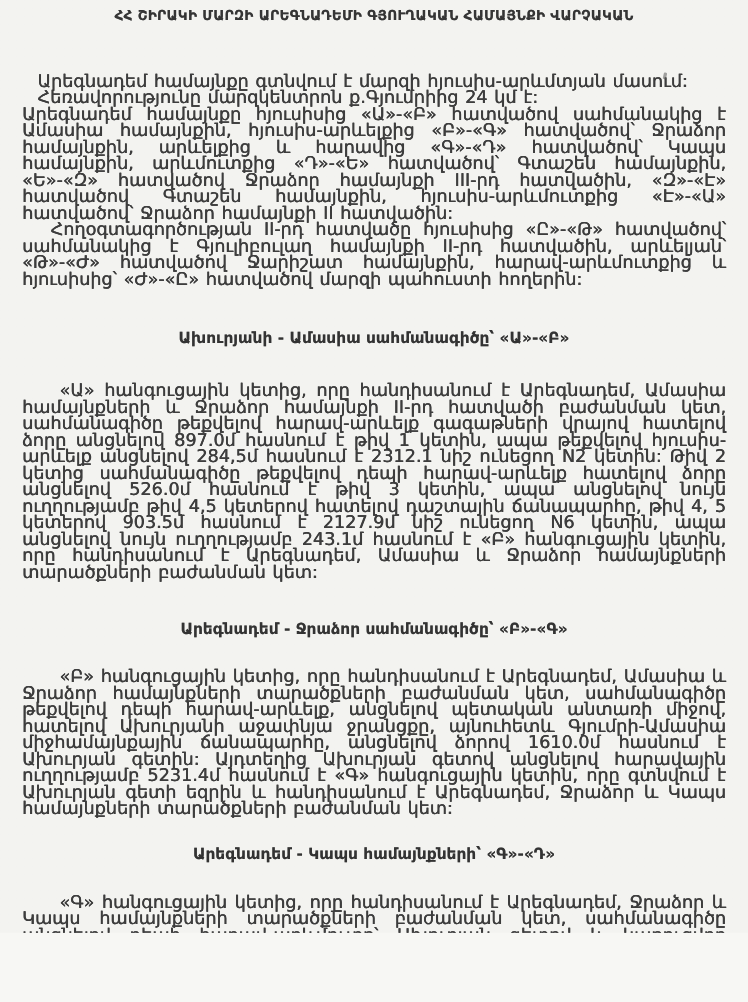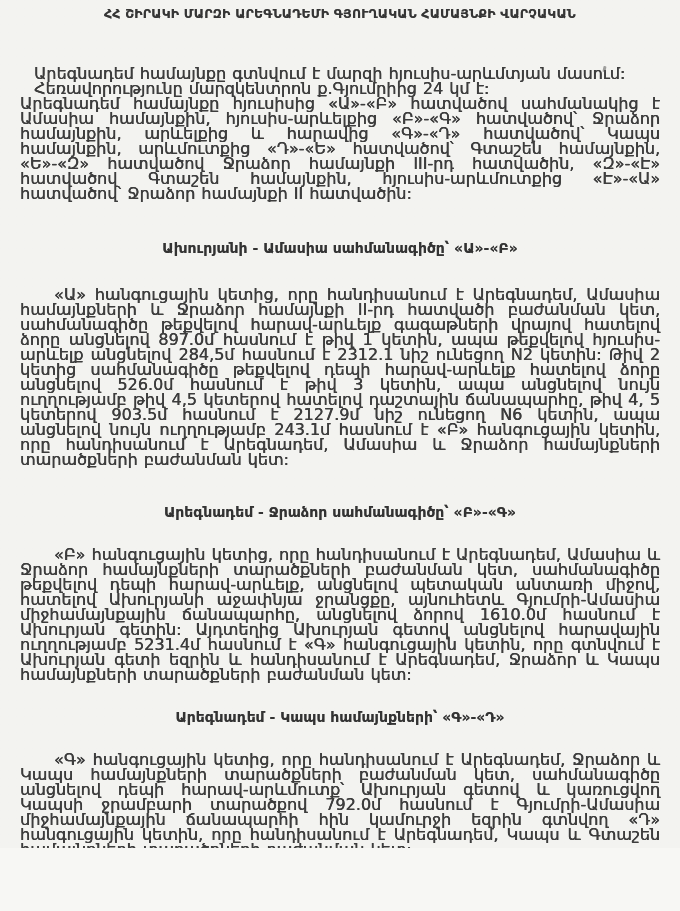--- a/index.html
+++ b/index.html
@@ -70,20 +70,21 @@
 
   <div class="doc-title">
     <div>ՀՀ ՇԻՐԱԿԻ ՄԱՐԶԻ ԱՐԵԳՆԱԴԵՄԻ ԳՅՈՒՂԱԿԱՆ ՀԱՄԱՅՆՔԻ ՎԱՐՉԱԿԱՆ</div>
   </div>
 
   <div class="scan-speck"></div>
 
   <p class="body-par ind-sm">Արեգնադեմ համայնքը գտնվում է մարզի հյուսիս-արևմտյան մասում:</p>
   <p class="body-par ind-sm">Հեռավորությունը մարզկենտրոն ք.Գյումրիից 24 կմ է:</p>
   <p class="body-par">Արեգնադեմ համայնքը հյուսիսից «Ա»-«Բ» հատվածով սահմանակից է Ամասիա համայնքին, հյուսիս-արևելքից «Բ»-«Գ» հատվածով՝ Ջրաձոր համայնքին, արևելքից և հարավից «Գ»-«Դ» հատվածով՝ Կապս համայնքին, արևմուտքից «Դ»-«Ե» հատվածով՝ Գտաշեն համայնքին, «Ե»-«Զ» հատվածով Ջրաձոր համայնքի III-րդ հատվածին, «Զ»-«Է» հատվածով Գտաշեն համայնքին, հյուսիս-արևմուտքից «Է»-«Ա» հատվածով՝ Ջրաձոր համայնքի II հատվածին:</p>
+  <p class="body-par ind-md">Հողօգտագործության II-րդ հատվածը հյուսիսից «Ը»-«Թ» հատվածով՝ սահմանակից է Գյուլիբուլաղ համայնքի II-րդ հատվածին, արևելյան՝ «Թ»-«Ժ» հատվածով Ջարիշատ համայնքին, հարավ-արևմուտքից և հյուսիսից՝ «Ժ»-«Ը» հատվածով մարզի պահուստի հողերին:</p>
 
   <div>
     <div class="section-heading sh-1">Ախուրյանի - Ամասիա սահմանագիծը՝ «Ա»-«Բ»</div>
     <p class="body-par ind-lg">«Ա» հանգուցային կետից, որը հանդիսանում է Արեգնադեմ, Ամասիա համայնքների և Ջրաձոր համայնքի II-րդ հատվածի բաժանման կետ, սահմանագիծը թեքվելով հարավ-արևելք գագաթների վրայով հատելով ձորը անցնելով 897.0մ հասնում է թիվ 1 կետին, ապա թեքվելով հյուսիս-արևելք անցնելով 284,5մ հասնում է 2312.1 նիշ ունեցող N2 կետին: Թիվ 2 կետից սահմանագիծը թեքվելով դեպի հարավ-արևելք հատելով ձորը անցնելով 526.0մ հասնում է թիվ 3 կետին, ապա անցնելով նույն ուղղությամբ թիվ 4,5 կետերով հատելով դաշտային ճանապարհը, թիվ 4, 5 կետերով 903.5մ հասնում է 2127.9մ նիշ ունեցող N6 կետին, ապա անցնելով նույն ուղղությամբ 243.1մ հասնում է «Բ» հանգուցային կետին, որը հանդիսանում է Արեգնադեմ, Ամասիա և Ջրաձոր համայնքների տարածքների բաժանման կետ:</p>
   </div>
 
   <div>
     <div class="section-heading sh-2">Արեգնադեմ - Ջրաձոր սահմանագիծը՝ «Բ»-«Գ»</div>
     <p class="body-par ind-lg">«Բ» հանգուցային կետից, որը հանդիսանում է Արեգնադեմ, Ամասիա և Ջրաձոր համայնքների տարածքների բաժանման կետ, սահմանագիծը թեքվելով դեպի հարավ-արևելք, անցնելով պետական անտառի միջով, հատելով Ախուրյանի աջափնյա ջրանցքը, այնուհետև Գյումրի-Ամասիա միջհամայնքային ճանապարհը, անցնելով ձորով 1610.0մ հասնում է Ախուրյան գետին: Այդտեղից Ախուրյան գետով անցնելով հարավային ուղղությամբ 5231.4մ հասնում է «Գ» հանգուցային կետին, որը գտնվում է Ախուրյան գետի եզրին և հանդիսանում է Արեգնադեմ, Ջրաձոր և Կապս համայնքների տարածքների բաժանման կետ:</p>
   </div>

